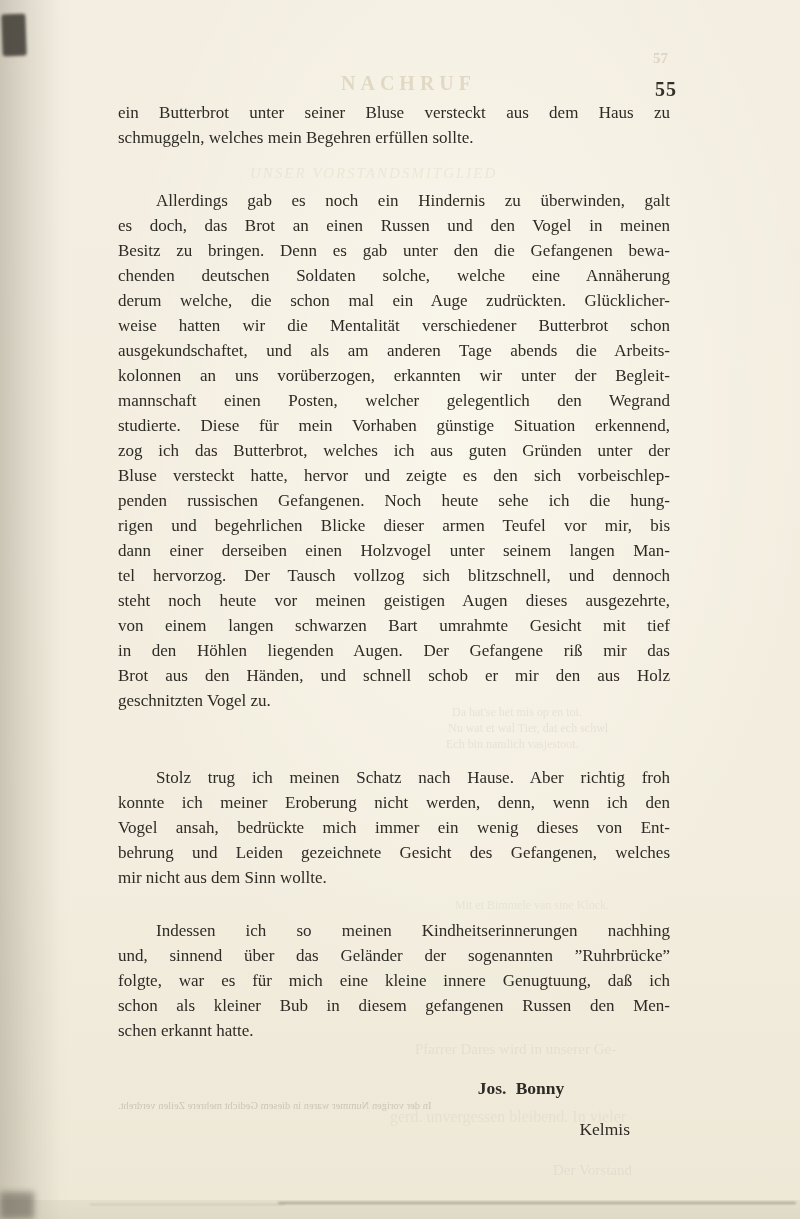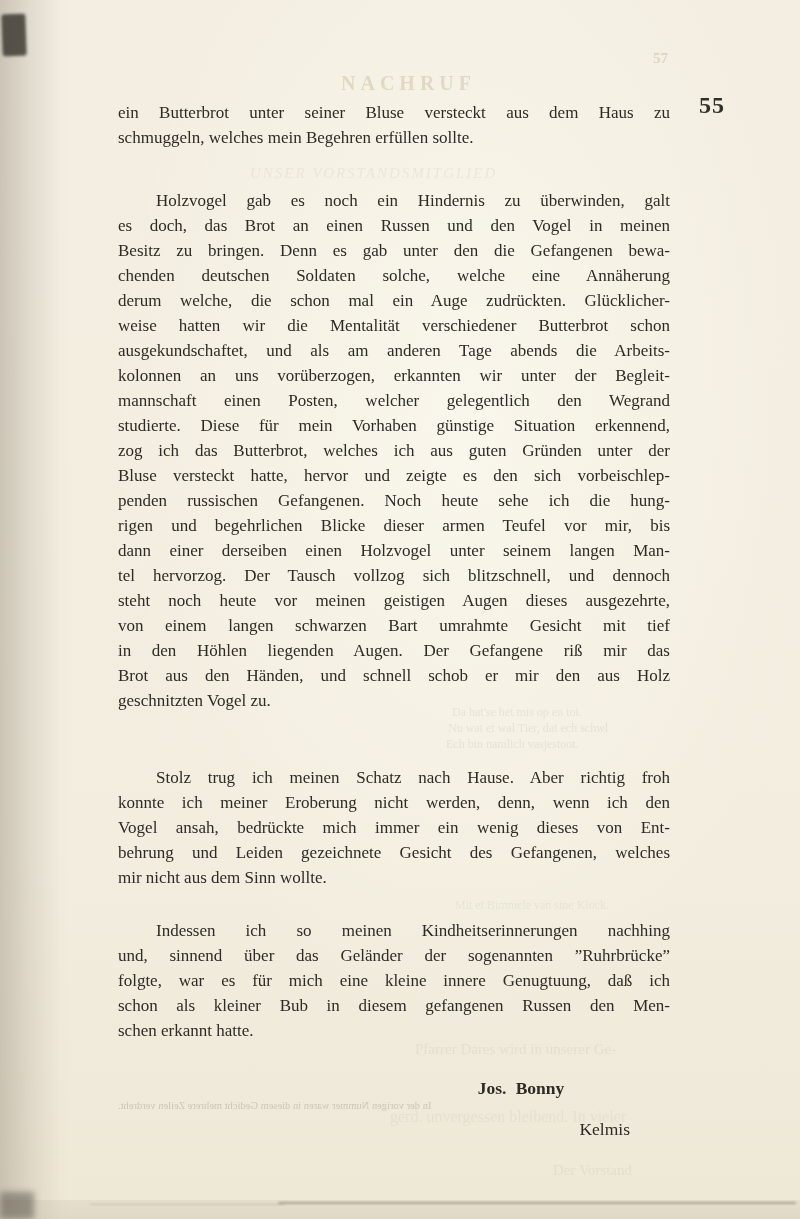--- a/index.html
+++ b/index.html
@@ -9,22 +9,22 @@
     background:#f1ecdd;
   }
   .page{
     position:absolute;left:0;top:0;width:800px;height:1219px;
     background:
       radial-gradient(ellipse at 58% 35%, rgba(255,253,245,0.55) 0%, rgba(255,253,245,0) 55%),
       linear-gradient(to right, rgba(148,139,120,0.20) 0px, rgba(148,139,120,0.07) 30px, rgba(148,139,120,0) 70px),
       linear-gradient(to bottom, #f3eee1 0%, #f2edde 70%, #eee8d7 100%);
   }
   .page-number{
-    position:absolute;left:655px;top:92px;
-    font-size:24px;font-weight:600;color:#33302a;letter-spacing:1px;margin-left:44px;
+    position:absolute;left:655px;top:78px;
+    font-size:20px;font-weight:600;color:#33302a;letter-spacing:1px;
   }
   #text-block{position:absolute;left:0;top:0;width:800px;}
   .para{position:absolute;left:118px;width:552px;color:#2e2b26;}
   .p0{top:100px;} .p1{top:188px;} .p2{top:765px;} .p3{top:918px;}
   .line{
     height:25px;line-height:25px;font-size:17px;
     white-space:normal;overflow:visible;
     text-rendering:optimizeLegibility;
   }
   .line.j{text-align:justify;text-align-last:justify;}
@@ -92,21 +92,21 @@
     </div>
 
   <div class="page-number">55</div>
 
   <div id="text-block">
       <div class="para p0">
         <div class="line j">ein Butterbrot unter seiner Bluse versteckt aus dem Haus zu</div>
         <div class="line">schmuggeln, welches mein Begehren erfüllen sollte.</div>
       </div>
       <div class="para p1">
-        <div class="line j ind">Holzvogel gab es noch ein Hindernis zu überwinden, galt</div>
+        <div class="line j ind">Allerdings gab es noch ein Hindernis zu überwinden, galt</div>
         <div class="line j">es doch, das Brot an einen Russen und den Vogel in meinen</div>
         <div class="line j">Besitz zu bringen. Denn es gab unter den die Gefangenen bewa-</div>
         <div class="line j">chenden deutschen Soldaten solche, welche eine Annäherung</div>
         <div class="line j">derum welche, die schon mal ein Auge zudrückten. Glücklicher-</div>
         <div class="line j">weise hatten wir die Mentalität verschiedener Butterbrot schon</div>
         <div class="line j">ausgekundschaftet, und als am anderen Tage abends die Arbeits-</div>
         <div class="line j">kolonnen an uns vorüberzogen, erkannten wir unter der Begleit-</div>
         <div class="line j">mannschaft einen Posten, welcher gelegentlich den Wegrand</div>
         <div class="line j">studierte. Diese für mein Vorhaben günstige Situation erkennend,</div>
         <div class="line j">zog ich das Butterbrot, welches ich aus guten Gründen unter der</div>

